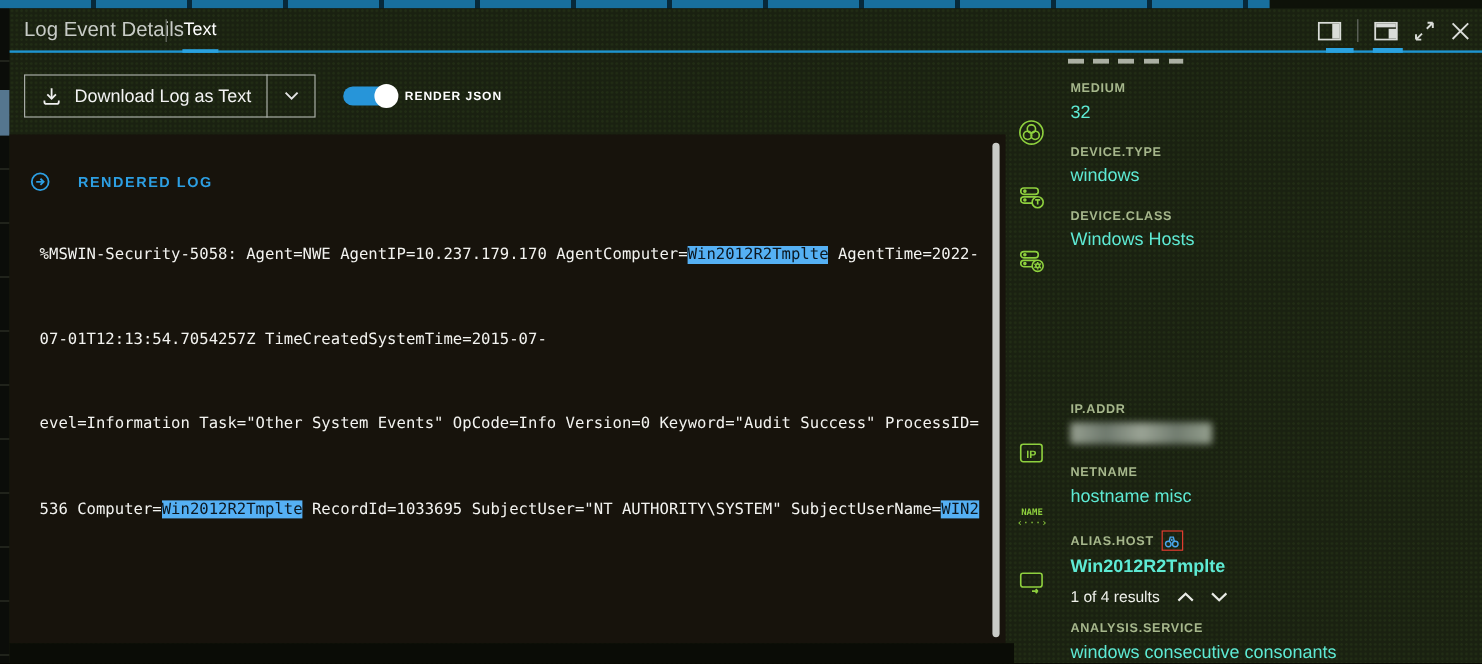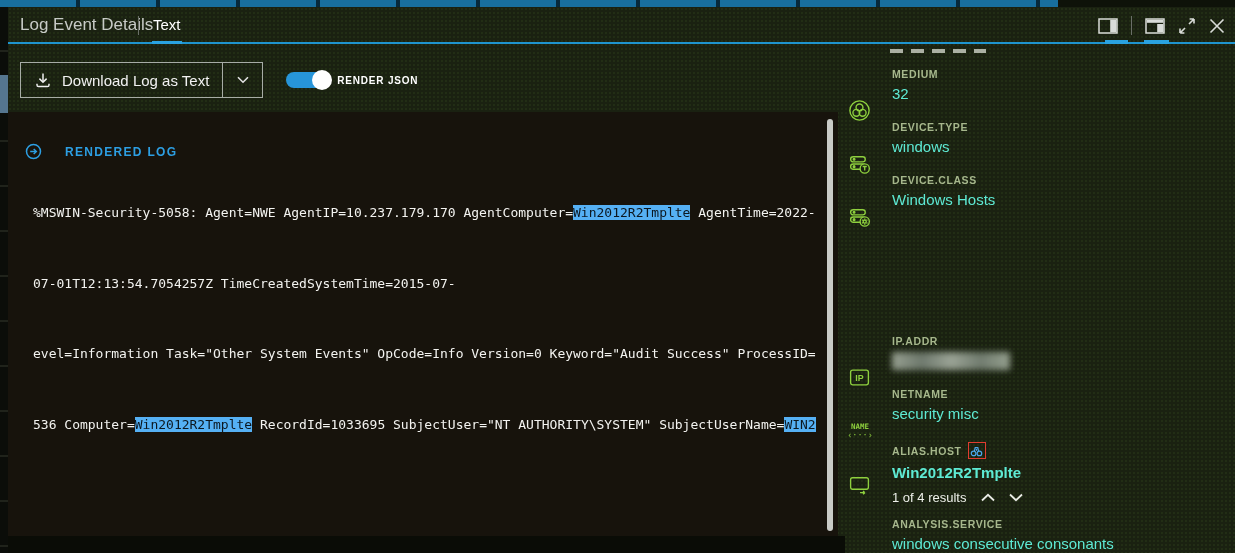--- a/index.html
+++ b/index.html
@@ -291,21 +291,21 @@
         <span class="meta-icon">
           <svg width="25" height="23" viewBox="0 0 24 22" fill="#8ed03e">
               <text x="12" y="9.5" text-anchor="middle" font-size="7.5" font-weight="bold" font-family="DejaVu Sans Mono, monospace">NAME</text>
               <text x="12" y="18.5" text-anchor="middle" font-size="8.5" font-family="DejaVu Sans Mono, monospace">‹···›</text>
             </svg>
         </span>
         <div class="meta-text">
           <div class="meta-label">
               <span>NETNAME</span>
             </div>
-          <div class="meta-value">security misc</div>
+          <div class="meta-value">hostname misc</div>
         </div>
       </div>
 
       <div class="meta-row" style="top:398px">
         <span class="meta-icon">
           <svg width="23" height="23" viewBox="0 0 22 22" fill="none" stroke="#8ed03e" stroke-width="1.3">
               <rect x="2.5" y="4.5" width="17" height="11" rx="1.8"></rect>
               <path d="M11.5 18.8 h4.6 M16.1 18.8 l-1.7 -1.6 M16.1 18.8 l-1.7 1.6"></path>
             </svg>
         </span>

